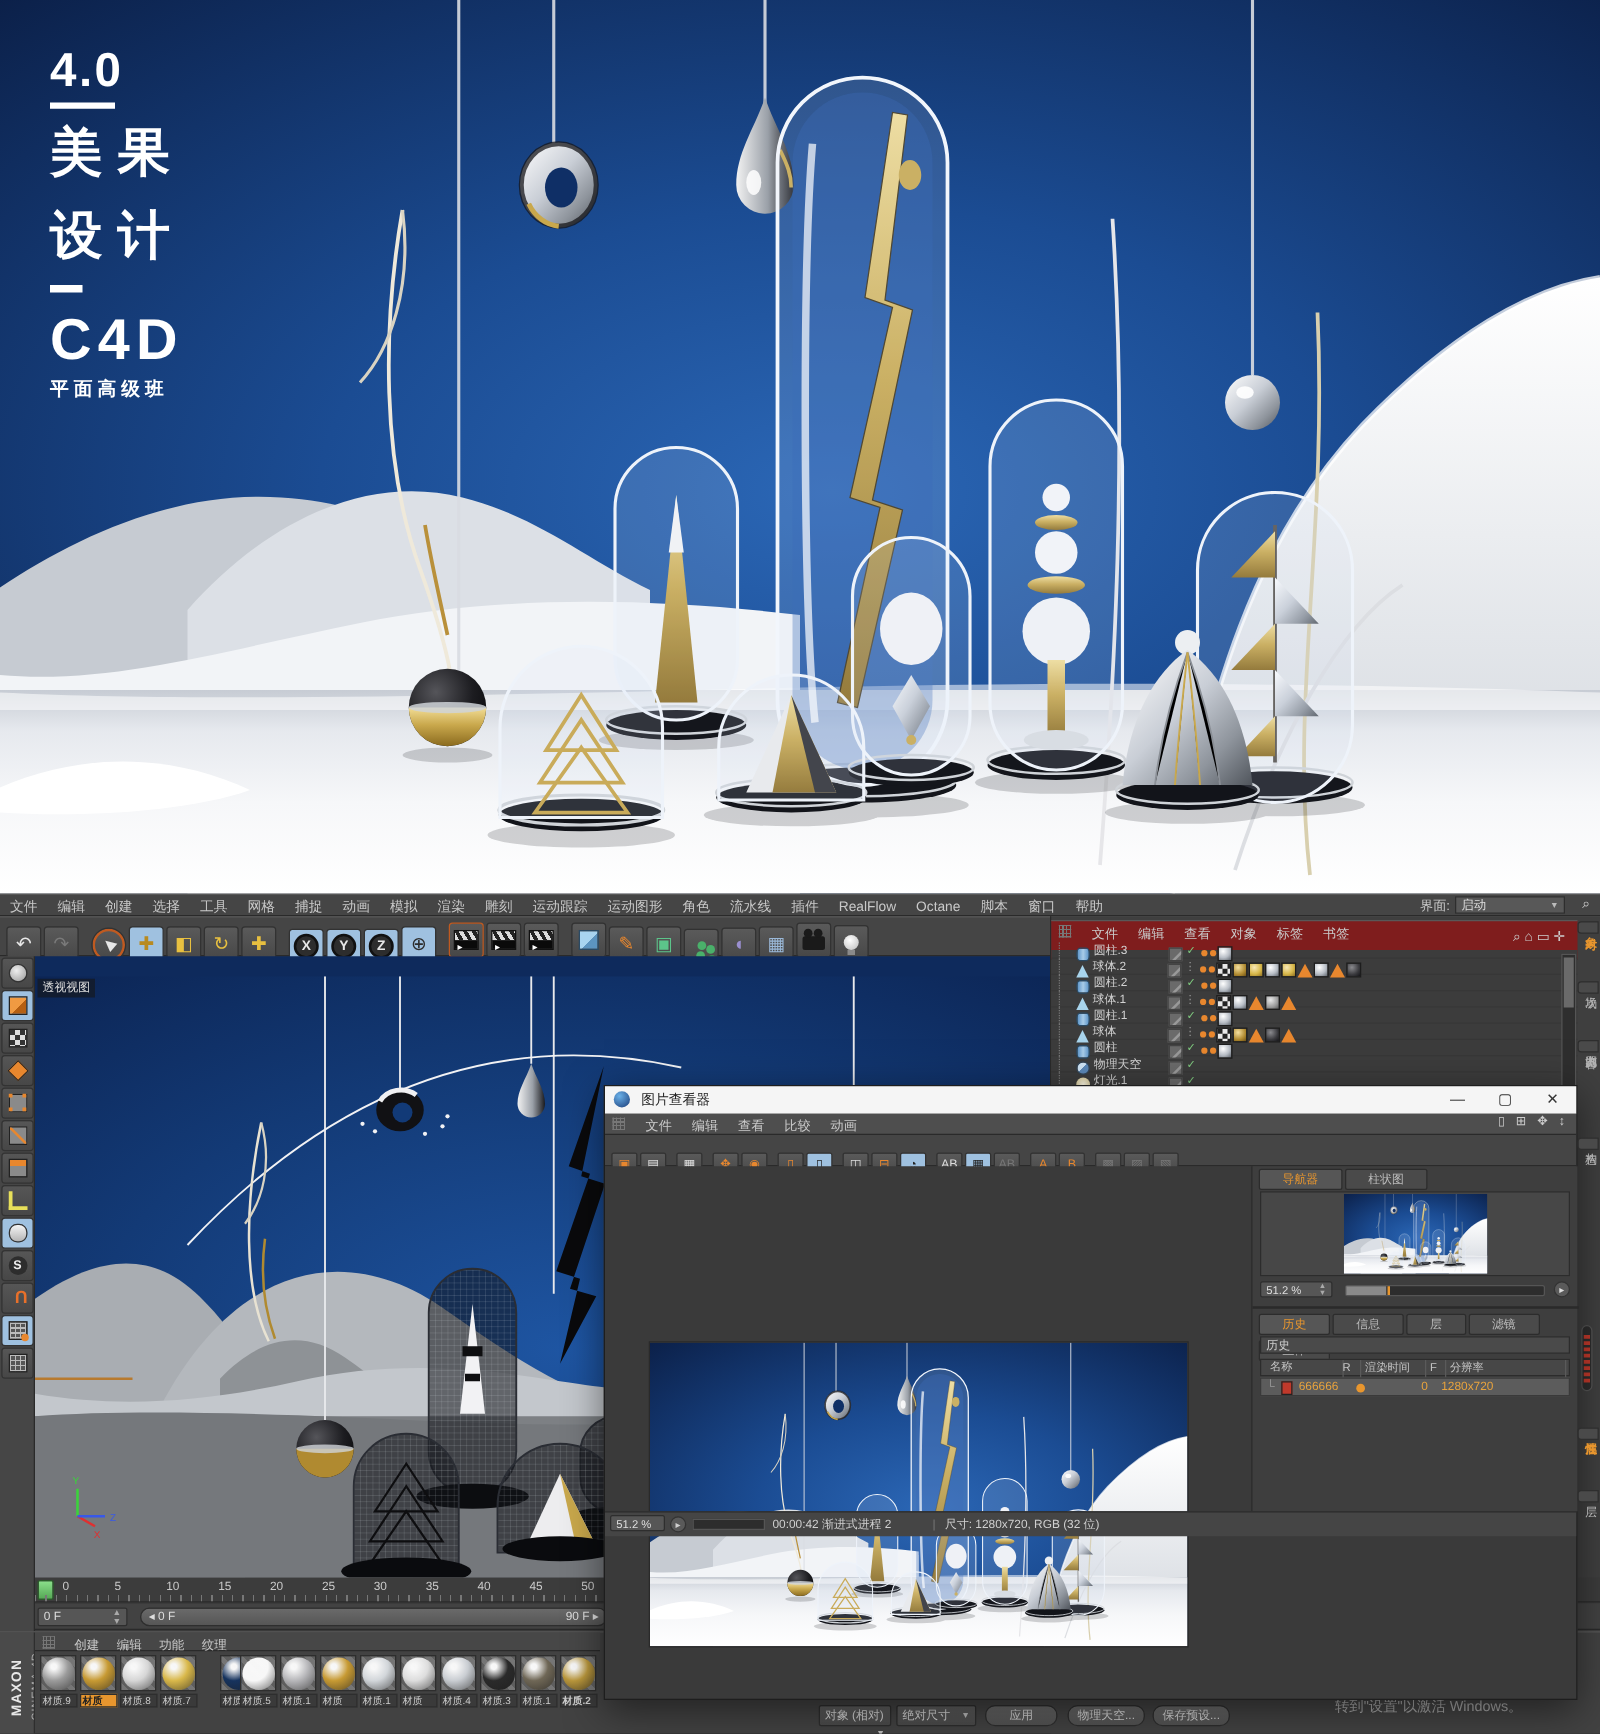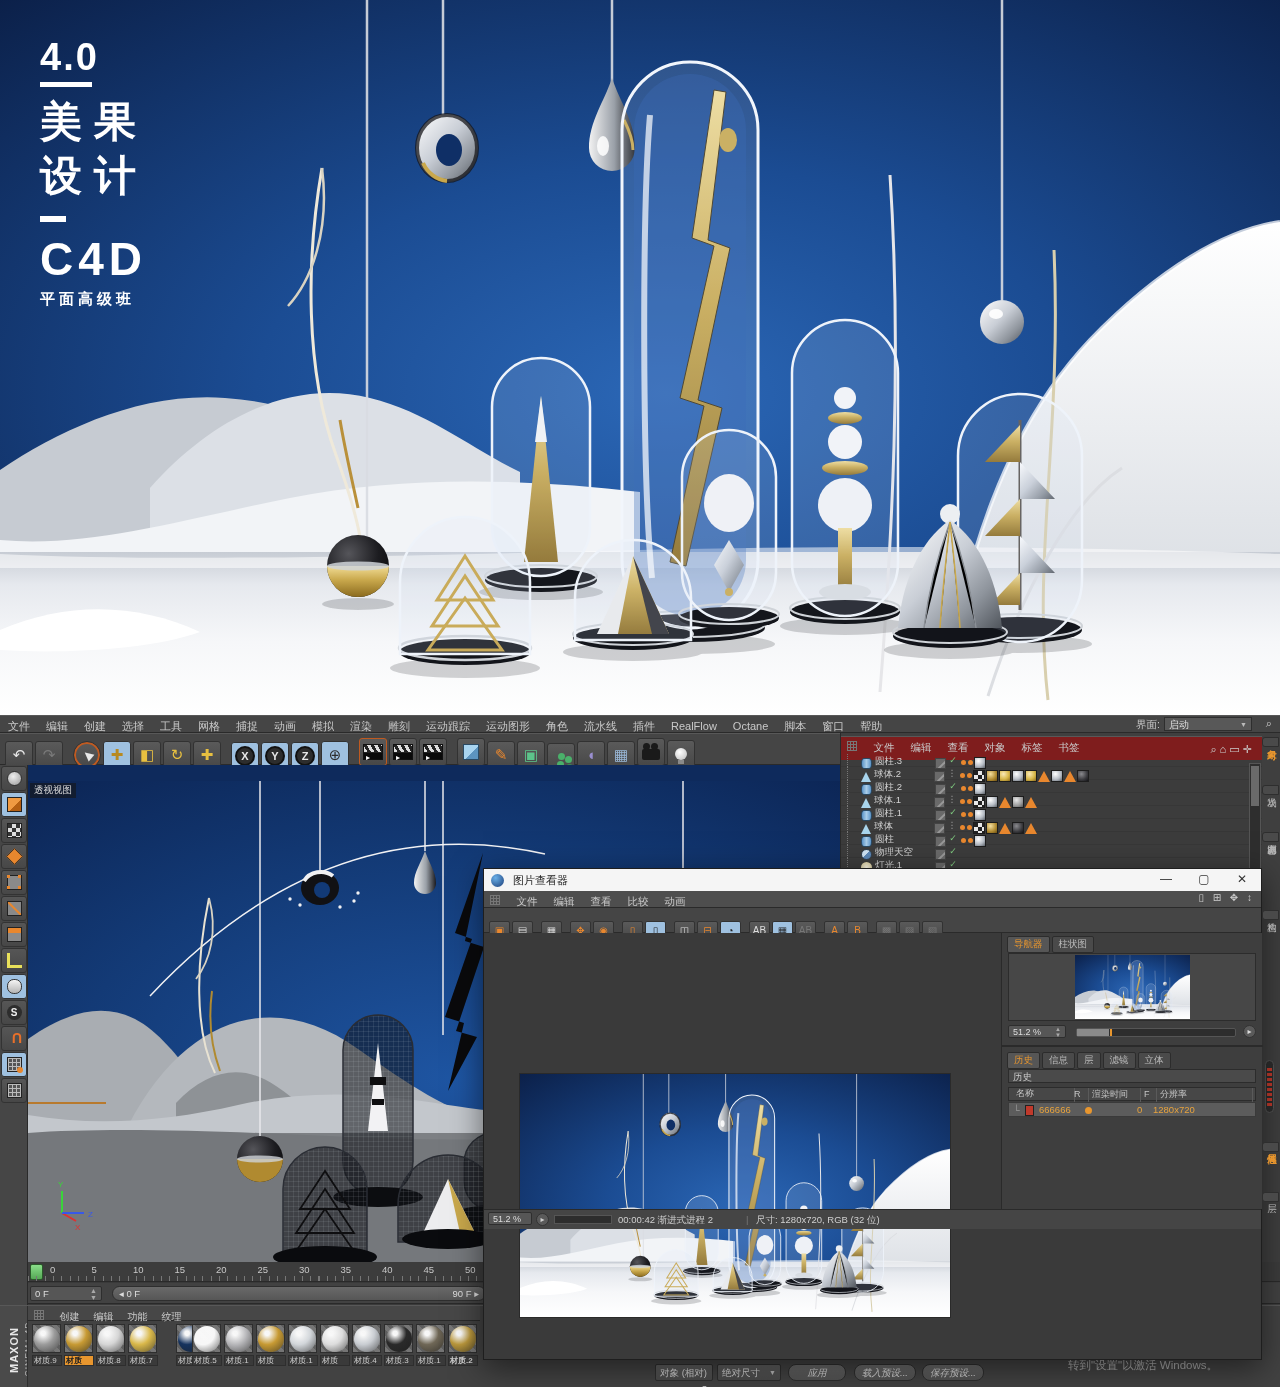--- a/index.html
+++ b/index.html
@@ -116,40 +116,40 @@
   #mat-menu{left:28px;top:0;width:452px;height:15px;background:#474747;border-bottom:1px solid #2a2a2a;white-space:nowrap;}
   #mat-menu .menu-item{font-size:10px;padding:0 7px;}
   .swatch{position:absolute;top:18px;width:30px;}
   .swatch .cell{width:29px;height:29px;background:repeating-linear-gradient(45deg,#757575 0 4px,#5e5e5e 4px 8px);border:1px solid #2e2e2e;display:flex;align-items:center;justify-content:center;}
   .swatch .ball{width:26px;height:26px;border-radius:50%;}
   .swatch .lbl{margin-top:2px;font-size:8px;color:#ccc;background:#3a3a3a;border:1px solid #2e2e2e;padding:0 1px;height:11px;line-height:10px;overflow:hidden;white-space:nowrap;}
   .swatch.on .lbl{background:#e8962e;color:#222;font-weight:bold;}
   
   .dd{position:absolute;height:17px;background:linear-gradient(#5e5e5e,#4a4a4a);border:1px solid #2e2e2e;border-radius:2px;color:#d5d5d5;font-size:9.5px;line-height:15px;padding:0 4px;}
   .dd .ar{float:right;font-size:7px;margin-left:4px;color:#bbb;}
-  .pill{position:absolute;height:17px;background:linear-gradient(#6a6a6a,#525252);border:1px solid #2e2e2e;border-radius:8px;color:#d5d5d5;font-size:9.5px;line-height:15px;text-align:center;font-style:italic;}
+  .pill{position:absolute;height:17px;background:linear-gradient(#6a6a6a,#525252);border:1px solid #2e2e2e;border-radius:8px;color:#d5d5d5;font-size:9.5px;line-height:15px;text-align:center;}
   #watermark{right:62px;top:1332px;text-align:right;color:#b9b9b9;}
   #watermark .w1{font-size:17px;}
   #watermark .w2{font-size:11.5px;color:#a5a5a5;margin-top:3px;}
   
   #pv{left:483px;top:868px;width:779px;height:492px;background:#3a3a3a;border:1px solid #1e1e1e;box-shadow:0 8px 30px rgba(0,0,0,.5);}
   #pv-title{left:0;top:0;width:100%;height:22px;background:#f5f5f5;color:#222;font-size:11px;line-height:22px;}
   #pv-title .appico{display:inline-block;width:13px;height:13px;border-radius:50%;background:radial-gradient(circle at 35% 30%,#6ab0e8,#1a3c78);vertical-align:-3px;margin:0 6px 0 7px;}
   .winbtn{position:absolute;top:0;width:38px;height:22px;text-align:center;color:#333;font-size:12px;line-height:20px;}
   #pv-menu{left:0;top:22px;width:100%;height:17px;background:#4e4e4e;border-bottom:1px solid #2a2a2a;white-space:nowrap;}
   #pv-menu .menu-item{font-size:10.5px;padding:1px 8px;}
   #pv-tools{left:0;top:39px;width:100%;height:25px;background:#454545;border-bottom:1px solid #2a2a2a;white-space:nowrap;padding-left:4px;}
   .pvbtn{display:inline-flex;align-items:center;justify-content:center;width:21px;height:20px;margin:2px 1px;background:linear-gradient(#5a5a5a,#474747);border:1px solid #323232;border-radius:2px;font-size:10px;color:#ddd;}
   .pvbtn.sel{background:#9fc1e0;color:#222;}
   .pvbtn.hot{color:#e8872e;}
   .pvbtn.dis{color:#777;}
   #pv-canvas{left:0;top:64px;width:517px;height:276px;background:#3a3a3a;}
   #pv-image{left:35px;top:140px;width:432px;height:245px;border:1px solid #2a2a2a;}
   #pv-right{left:517px;top:64px;width:261px;height:276px;background:#3e3e3e;border-left:1px solid #2a2a2a;}
-  .ptab{display:inline-block;background:#4a4a4a;border:1px solid #2c2c2c;color:#bbb;font-size:9.5px;padding:1px 6px;margin:2px 1px;border-radius:2px;}
+  .ptab{display:inline-block;background:#4a4a4a;border:1px solid #2c2c2c;color:#bbb;font-size:9.5px;padding:1px 18px;margin:2px 1px;border-radius:2px;}
   .ptab.on{color:#e8962e;background:#565656;}
   #pv-thumbwrap{left:6px;top:20px;width:248px;height:68px;background:#474747;border:1px solid #2c2c2c;display:flex;align-items:center;justify-content:center;}
   #pv-zoomrow{left:6px;top:92px;width:248px;height:16px;}
   #pv-slider{position:absolute;left:68px;top:3px;width:160px;height:9px;background:#2d2d2d;border:1px solid #555;border-radius:2px;}
   #pv-slider .fill{position:absolute;left:0;top:0;width:32px;height:100%;background:#8a8a8a;}
   #pv-slider .mk{position:absolute;left:33px;top:0;width:2px;height:100%;background:#e8962e;}
   #pv-playbtn{position:absolute;right:0;top:0;width:13px;height:13px;border-radius:50%;background:#5a5a5a;border:1px solid #333;color:#ddd;font-size:8px;text-align:center;line-height:12px;}
   #pv-histpanel{left:0px;top:112px;width:261px;height:164px;border-top:2px solid #2a2a2a;}
   #pv-hist-header{position:absolute;left:6px;top:22px;width:248px;height:14px;background:#4a4a4a;border:1px solid #2c2c2c;color:#ccc;font-size:9.5px;line-height:13px;padding-left:4px;}
   .hcol{position:absolute;top:0;height:14px;border-right:1px solid #5a5a5a;color:#c5c5c5;font-size:9px;line-height:13px;padding-left:3px;}
@@ -336,21 +336,21 @@
   </svg>
 
   <div id="hero" class="abs">
     <svg width="1280" height="715" viewBox="0 0 1280 715">
         <use href="#scene3d"></use>
       </svg>
     <div id="hero-text" class="abs">
       <div id="hero-version">4.0</div>
       <div id="hero-underline"></div>
       <div class="hero-cn">美果</div>
-      <div class="hero-cn" style="margin-top:4px">设计</div>
+      <div class="hero-cn" style="margin-top:16px">设计</div>
       <div id="hero-dash"></div>
       <div id="hero-sub">C4D</div>
       <div id="hero-tag">平面高级班</div>
     </div>
   </div>
 
   <div class="abs bar" style="left:0;top:715px;width:1280px;height:18px;">
     <span id="menu-items"><span class="menu-item">文件</span><span class="menu-item">编辑</span><span class="menu-item">创建</span><span class="menu-item">选择</span><span class="menu-item">工具</span><span class="menu-item">网格</span><span class="menu-item">捕捉</span><span class="menu-item">动画</span><span class="menu-item">模拟</span><span class="menu-item">渲染</span><span class="menu-item">雕刻</span><span class="menu-item">运动跟踪</span><span class="menu-item">运动图形</span><span class="menu-item">角色</span><span class="menu-item">流水线</span><span class="menu-item">插件</span><span class="menu-item">RealFlow</span><span class="menu-item">Octane</span><span class="menu-item">脚本</span><span class="menu-item">窗口</span><span class="menu-item">帮助</span></span>
     <span class="abs" style="right:120px;top:2px;color:#c9c9c9;font-size:10.5px;">界面:</span>
     <span class="abs" style="right:28px;top:1px;width:88px;height:14px;background:#585858;border:1px solid #2e2e2e;color:#ddd;font-size:10px;line-height:13px;padding:0 4px;">
@@ -667,21 +667,21 @@
       </div>
   </div>
 
   <div class="dd" style="left:655px;top:1364px;width:58px;">
     <span>对象 (相对)</span><span class="ar">▼</span>
   </div>
   <div class="dd" style="left:717px;top:1364px;width:64px;">
     <span>绝对尺寸</span><span class="ar">▼</span>
   </div>
   <div class="pill" style="left:788px;top:1364px;width:58px;"><span>应用</span></div>
-  <div class="pill" style="left:854px;top:1364px;width:62px;"><span>载入预设...</span></div>
+  <div class="pill" style="left:854px;top:1364px;width:62px;"><span>物理天空...</span></div>
   <div class="pill" style="left:922px;top:1364px;width:62px;"><span>保存预设...</span></div>
 
   <div class="abs" id="watermark">
     <div class="w1">激活 Windows</div>
     <div class="w2">转到"设置"以激活 Windows。</div>
   </div>
 
   <div class="abs" id="pv">
     <div id="pv-title" class="abs">
       <span class="appico"></span>

